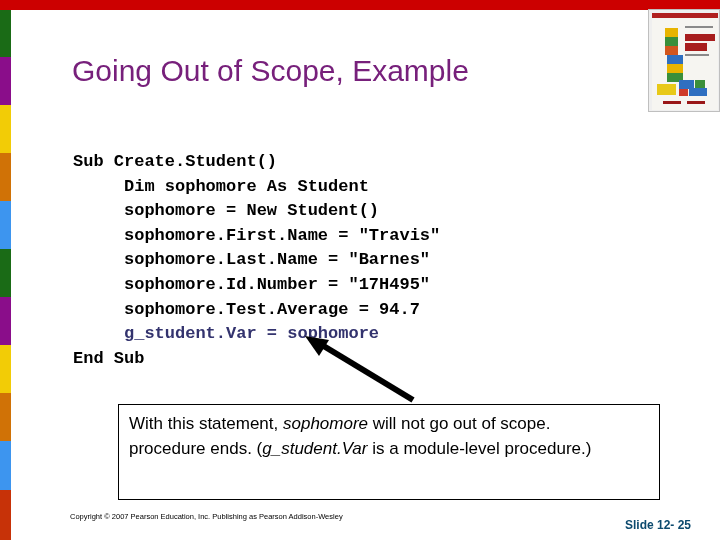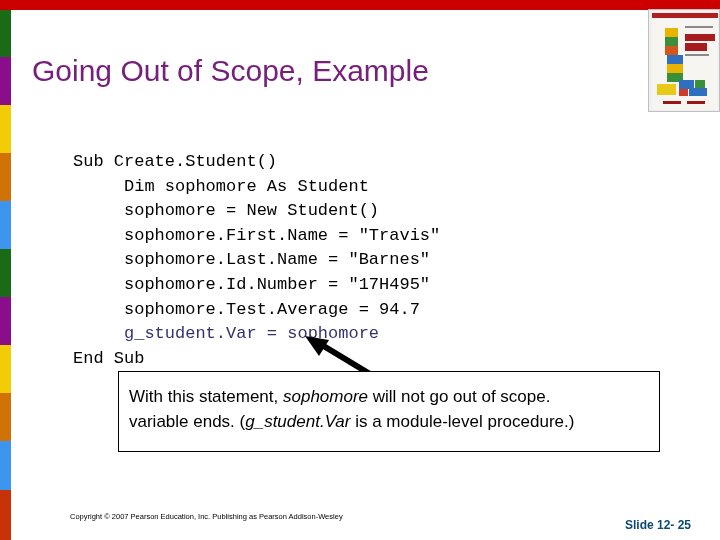--- a/index.html
+++ b/index.html
@@ -46,21 +46,21 @@
     white-space: nowrap;
   }
 
   
   #code-block {
     position: absolute;
     left: 73px;
     top: 150px;
     font-family: "Liberation Mono", "DejaVu Sans Mono", monospace;
     font-size: 17px;
-    font-weight: normal;
+    font-weight: bold;
     line-height: 24.6px;
     color: #000000;
     white-space: pre;
   }
   #code-block .line { display: block; }
   #code-block .line.highlight { color: #33336e; }
 
   
   #callout-arrow {
     position: absolute;
@@ -68,27 +68,27 @@
     top: 328px;
     width: 130px;
     height: 78px;
     pointer-events: none;
   }
 
   
   #callout-box {
     position: absolute;
     left: 118px;
-    top: 371px;
+    top: 404px;
     width: 542px;
-    height: 81px;
+    height: 96px;
     border: 1.5px solid #000000;
     background: #ffffff;
     box-sizing: border-box;
-    padding: 12px 10px 0 10px;
+    padding: 6px 10px 0 10px;
   }
   #callout-box .ct-line {
     display: block;
     font-family: "Liberation Sans", sans-serif;
     font-size: 17px;
     color: #000000;
     line-height: 25px;
     white-space: nowrap;
   }
   #callout-box em {
@@ -169,28 +169,28 @@
 
     <rect x="36" y="16" width="28" height="2" fill="#8a8a8a"></rect>
     <rect x="36" y="24" width="30" height="7" fill="#a71d1d"></rect>
     <rect x="36" y="33" width="22" height="8" fill="#a71d1d"></rect>
     <rect x="36" y="44" width="24" height="2" fill="#8a8a8a"></rect>
     <rect x="14" y="91" width="18" height="3" fill="#9a1717"></rect>
     <rect x="38" y="91" width="18" height="3" fill="#9a1717"></rect>
   </svg>
 </div>
 
-<div id="slide-title" style="color: rgb(119, 32, 123);">Going Out of Scope, Example</div>
+<div id="slide-title" style="color: rgb(119, 32, 123); margin-left: 40px;">Going Out of Scope, Example</div>
 
 <div id="code-block"><span class="line">Sub Create.Student()</span><span class="line">     Dim sophomore As Student</span><span class="line">     sophomore = New Student()</span><span class="line">     sophomore.First.Name = "Travis"</span><span class="line">     sophomore.Last.Name = "Barnes"</span><span class="line">     sophomore.Id.Number = "17H495"</span><span class="line">     sophomore.Test.Average = 94.7</span><span class="line highlight" style="color: rgb(51, 51, 110);">     g_student.Var = sophomore</span><span class="line">End Sub</span></div>
 
 <svg id="callout-arrow" viewBox="0 0 130 78" xmlns="http://www.w3.org/2000/svg">
   <path d="M 118 72 L 22 14" stroke="#000000" stroke-width="6" fill="none" stroke-linecap="butt"></path>
   <path d="M 10 8 L 34 12 L 24 28 Z" fill="#000000"></path>
 </svg>
 
 <div id="callout-box">
     <span class="ct-line"><span>With this statement, </span><em>sophomore</em><span> will not go out of scope.</span></span>
-    <span class="ct-line"><span>variable ends.  (</span><em>g_student.Var</em><span> is a module-level procedure.)</span></span>
+    <span class="ct-line"><span>procedure ends.  (</span><em>g_student.Var</em><span> is a module-level procedure.)</span></span>
   </div>
 
 <div id="footer-copyright">Copyright © 2007 Pearson Education, Inc. Publishing as Pearson Addison-Wesley</div>
 <div id="slide-number" style="color: #0c4a6e;">Slide 12- 25</div>
 
 </body></html>

